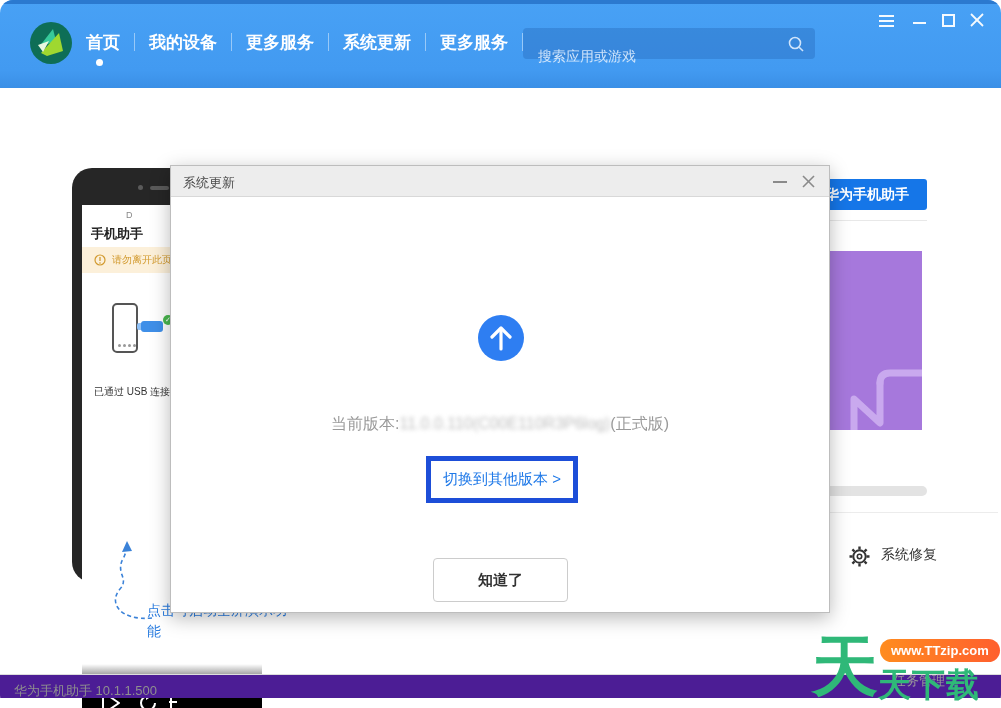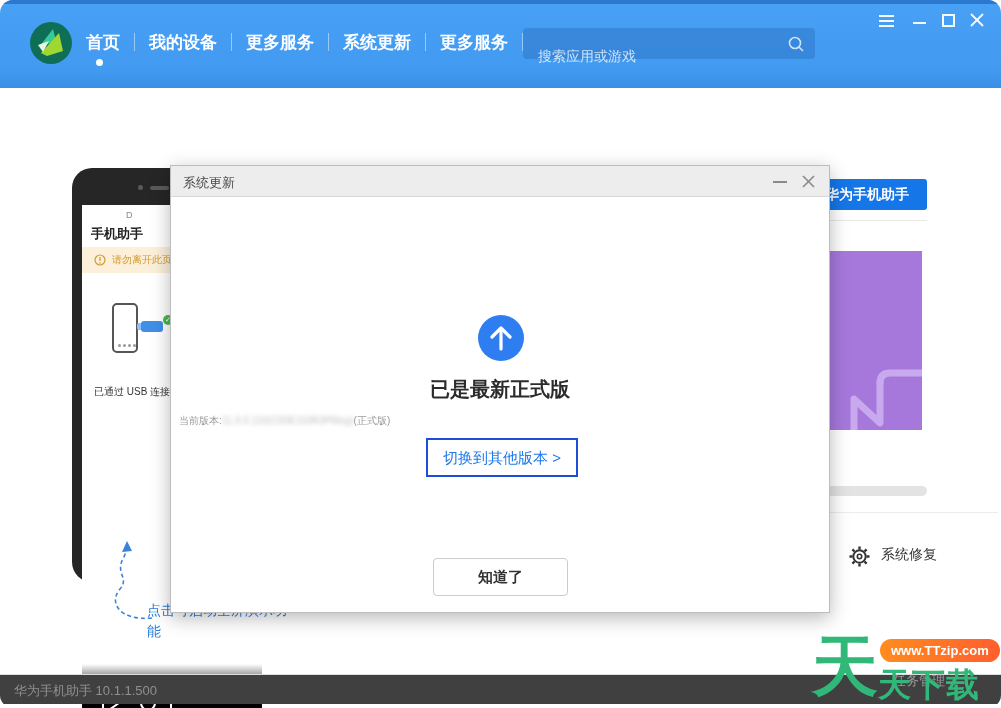--- a/index.html
+++ b/index.html
@@ -84,33 +84,33 @@
            border:1px solid #bdbdbd; box-shadow:0 5px 18px rgba(0,0,0,.28); z-index:10;margin-top:36px; }
   .modal-hd { position:absolute; left:0; top:0; width:100%; height:31px; background:#ededed;
               border-bottom:1px solid #d8d8d8; }
   .modal-title { position:absolute; left:12px; top:8px; font-size:13px; color:#4a4a4a; }
   .mh-min { position:absolute; right:42px; top:15px; width:14px; height:2px; background:#8a8a8a; cursor:pointer; }
   .mh-close { position:absolute; right:13px; top:8px; cursor:pointer; }
   .upd-circle { position:absolute; left:307px; top:149px; width:46px; height:46px; border-radius:50%;
                 background:#2e7ef2; }
   .modal-heading { position:absolute; left:0; top:210px; width:100%; text-align:center;
                    font-size:20px; font-weight:600; color:#2b2b2b; }
-  .version-line { position:absolute; left:8px; top:248px; width:100%; 
-                  font-size:10px; color:#9a9a9a; }
+  .version-line { position:absolute; left:0; top:248px; width:100%; text-align:center;
+                  font-size:16px; color:#9a9a9a; }
   .version-blur { color:#bfbfbf; filter:blur(2px); }
-  .red-box { position:absolute; left:255px; top:272px; width:152px; height:39px;
-             border:2px solid #1d4ed8; }
+  .red-box { position:absolute; left:255px; top:290px; width:152px; height:47px;
+             border:5px solid #1d4ed8; }
   .switch-link { display:block; width:100%; text-align:center; line-height:35px; font-size:15px;
                  color:#1f79e8; text-decoration:none; cursor:pointer; }
-  .ok-btn { position:absolute; left:262px; top:392px; width:135px; height:38px; background:#fff;
+  .ok-btn { position:absolute; left:262px; top:392px; width:135px; height:44px; background:#fff;
             border:1px solid #ccc; border-radius:4px; font-size:15px; font-weight:600; color:#333;
             cursor:pointer; font-family:inherit; }
 
   
-  .statusbar { position:absolute; left:0; top:674px; width:1001px; height:30px; background:#404040;
+  .statusbar { position:absolute; left:0; top:674px; width:1001px; height:24px; background:#4c1d95;
                border-top:1px solid #ddd; z-index:3; }
   .status-text { position:absolute; left:14px; top:0; line-height:32px; font-size:13px; color:#8f8f8f; }
 
   
   .ttzip { position:absolute; left:812px; top:630px; width:189px; height:78px; z-index:30; }
   .tt-big { position:absolute; left:0; top:-2px; font-size:66px; line-height:76px; font-weight:bold;
             color:#2fb878; }
   .tt-pill { position:absolute; left:68px; top:9px; background:linear-gradient(90deg,#ff8c1f,#ff5f2e);
              border-radius:14px; padding:4px 11px; color:#fff; font-size:13px; font-weight:bold; }
   .tt-rest { position:absolute; left:66px; top:33px; font-size:33px; font-weight:bold; color:#2fb878;
@@ -273,21 +273,20 @@
       </svg>
     </div>
 
     <div class="upd-circle">
       <svg width="46" height="46" viewBox="0 0 46 46">
         <line x1="23" y1="34" x2="23" y2="14" stroke="#fff" stroke-width="3.2" stroke-linecap="round"></line>
         <polyline points="14,22 23,13 32,22" fill="none" stroke="#fff" stroke-width="3.2" stroke-linecap="round" stroke-linejoin="round"></polyline>
       </svg>
     </div>
 
-    <div class="modal-heading">已是最新正式版</div>
 
     <div class="version-line">
       <span>当前版本:</span><span class="version-blur">11.0.0.110(C00E110R3P6log)</span><span>(正式版)</span>
     </div>
 
     <div class="red-box">
       <a class="switch-link">切换到其他版本 &gt;</a>
     </div>
 
     <button class="ok-btn">知道了</button>

